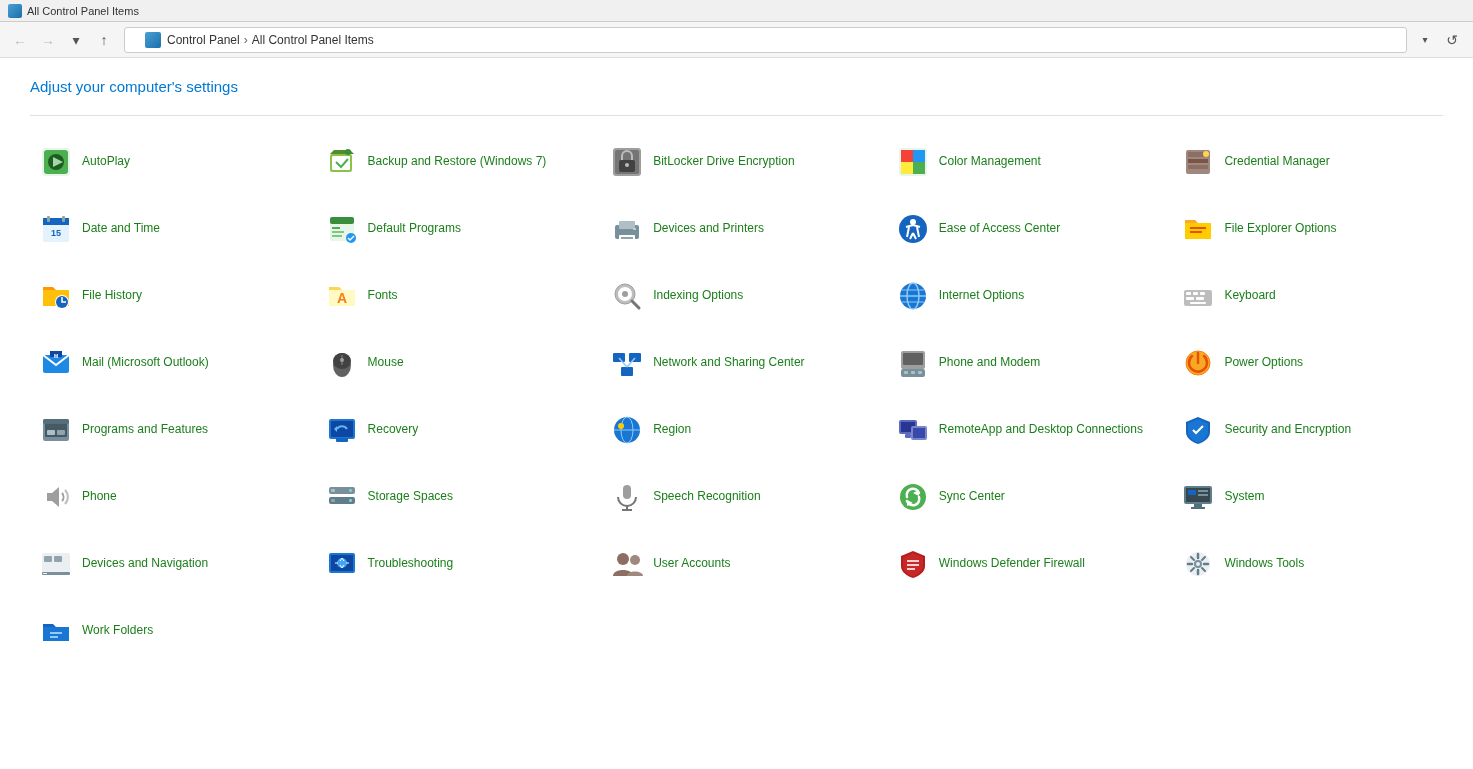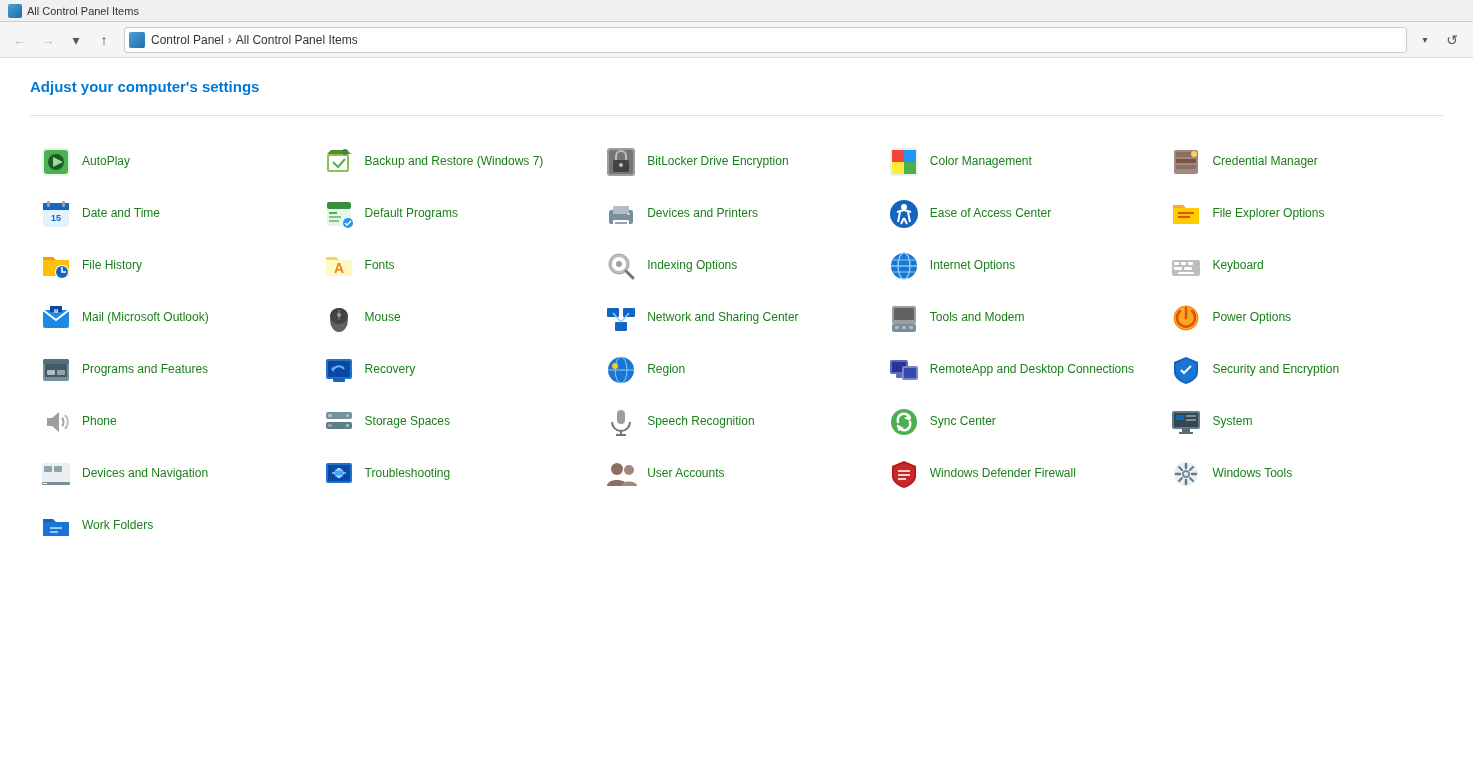--- a/index.html
+++ b/index.html
@@ -57,21 +57,21 @@
     }
     .nav-btn.disabled { color: #bbb; cursor: default; }
     .address-bar {
       flex: 1;
       height: 26px;
       background: #fff;
       border: 1px solid #ccc;
       border-radius: 3px;
       display: flex;
       align-items: center;
-      padding: 0 4px;
+      padding: 0 20px;
       font-size: 12px;
       color: #333;
       margin: 0 4px;
     }
     .address-separator { color: #666; margin: 0 4px; }
     .address-icon {
       width: 16px;
       height: 16px;
       margin-right: 6px;
       background: linear-gradient(135deg, #4a9fd4, #1a6fab);
@@ -102,34 +102,34 @@
       color: #555;
     }
 
     
     .main-content {
       padding: 20px 30px;
     }
     .page-title {
       color: #0078d4;
       font-size: 15px;
-      font-weight: 700;
+      font-weight: 400;
       margin-bottom: 20px;
     }
     .divider {
       height: 1px;
       background: #e0e0e0;
       margin-bottom: 20px;
     }
 
     
     .items-grid {
       display: grid;
       grid-template-columns: repeat(5, 1fr);
-      gap: 0;
+      gap: 15px;
     }
 
     .control-item {
       display: flex;
       align-items: center;
       padding: 8px 10px;
       cursor: pointer;
       border-radius: 3px;
       gap: 10px;
       min-height: 52px;
@@ -418,21 +418,21 @@
       <div class="item-icon">
         <svg class="icon-svg" viewBox="0 0 32 32">
           <rect x="4" y="4" width="24" height="18" rx="2" fill="#9e9e9e"></rect>
           <rect x="6" y="6" width="20" height="12" rx="1" fill="#616161"></rect>
           <rect x="4" y="22" width="24" height="8" rx="2" fill="#78909c"></rect>
           <rect x="7" y="24" width="4" height="3" rx="1" fill="#b0bec5"></rect>
           <rect x="14" y="24" width="4" height="3" rx="1" fill="#b0bec5"></rect>
           <rect x="21" y="24" width="4" height="3" rx="1" fill="#b0bec5"></rect>
         </svg>
       </div>
-      <span class="item-label">Tools and Modem</span>
+      <span class="item-label">Phone and Modem</span>
     </div>
 
     <div class="control-item">
       <div class="item-icon">
         <svg class="icon-svg" viewBox="0 0 32 32">
           <circle cx="16" cy="16" r="12" fill="#f9a825" stroke="#f57f17" stroke-width="1"></circle>
           <path d="M16 6 L16 16 M10 9 A9 9 0 1 0 22 9" stroke="#e65100" stroke-width="2.5" fill="none" stroke-linecap="round"></path>
         </svg>
       </div>
       <span class="item-label">Power Options</span>

